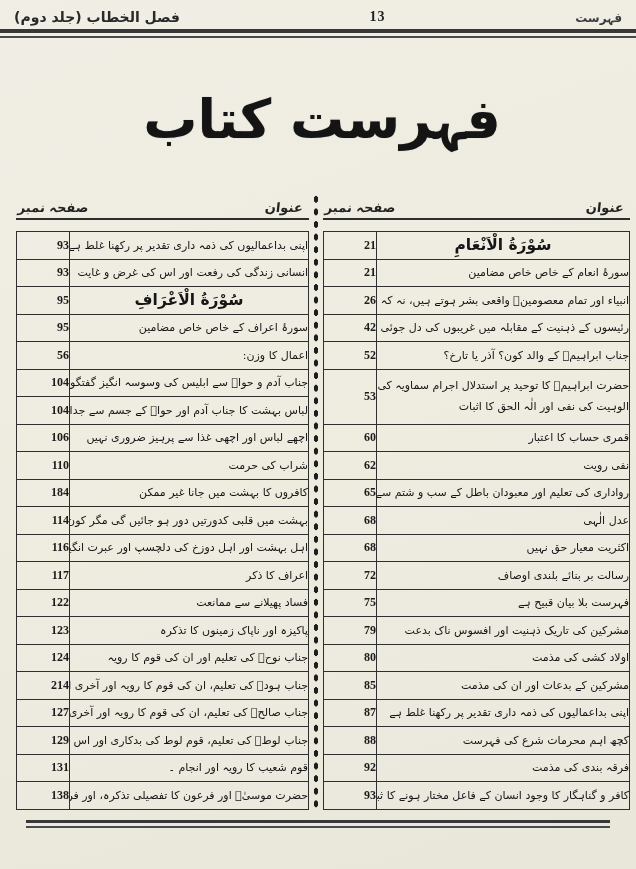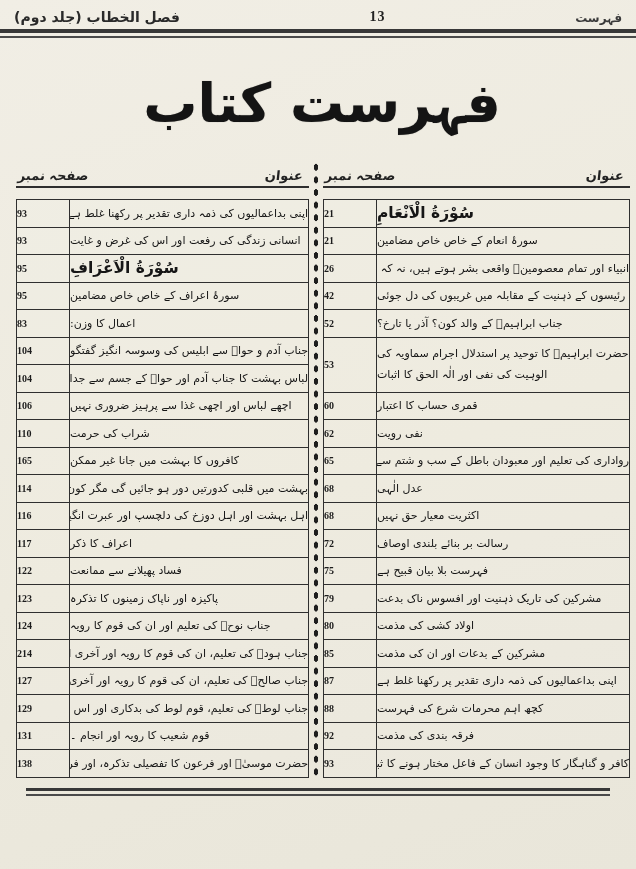--- a/index.html
+++ b/index.html
@@ -32,21 +32,21 @@
   }
   .double-rule.bottom{
     margin:10px 26px 0 26px;
     border-top:3px solid #383838;
   }
   
   .book-title{
     text-align:center;
     font-size:54px;
     font-weight:bold;
-    margin:0;
+    margin:16px;
     padding:34px 0 26px 8px;
     letter-spacing:-1px;
     color:#141414;
     text-shadow:0 0 1px rgba(0,0,0,.35);
   }
   
   .columns{
     display:flex;
     flex-direction:row;
     direction:ltr;
@@ -85,36 +85,36 @@
     background:rgba(255,255,255,0.06);
   }
   table.toc td{
     border:1.4px solid #2f2f2f;
     height:26.5px;
     padding:0;
     vertical-align:middle;
   }
   td.num{
     width:52px;
-    text-align:left;
+    text-align:right;
     font-family:"Liberation Serif",serif;
-    font-size:10px;font-weight:bold;
+    font-size:12px;font-weight:bold;
     color:#1c1c1c;
   }
   td.entry{
     direction:rtl;
-    text-align:left;
+    text-align:right;
     padding:0 7px 2px 4px;
     font-size:11px;
     color:#161616;
     white-space:nowrap;
     overflow:hidden;
   }
   tr.heading-row td.entry{
-    text-align:left;
+    text-align:center;
     font-size:15.5px;
     font-weight:bold;
     white-space:nowrap;
   }
   tr.tall-row td{height:54px;}
   tr.tall-row td.entry{white-space:normal;line-height:1.9;}
 </style>
 </head>
 <body>
 
@@ -149,41 +149,41 @@
             </tr>
             <tr class="heading-row">
               <td class="num">95</td>
               <td class="entry">سُوْرَةُ الْاَعْرَافِ</td>
             </tr>
             <tr>
               <td class="num">95</td>
               <td class="entry">سورۂ اعراف کے خاص خاص مضامین</td>
             </tr>
             <tr>
-              <td class="num">83</td>
+              <td class="num">56</td>
               <td class="entry">اعمال کا وزن:</td>
             </tr>
             <tr>
               <td class="num">104</td>
               <td class="entry">جناب آدم و حواؑ سے ابلیس کی وسوسہ انگیز گفتگو</td>
             </tr>
             <tr>
               <td class="num">104</td>
               <td class="entry">لباس بہشت کا جناب آدم اور حواؑ کے جسم سے جدا ہونا</td>
             </tr>
             <tr>
               <td class="num">106</td>
               <td class="entry">اچھے لباس اور اچھی غذا سے پرہیز ضروری نہیں</td>
             </tr>
             <tr>
               <td class="num">110</td>
               <td class="entry">شراب کی حرمت</td>
             </tr>
             <tr>
-              <td class="num">165</td>
+              <td class="num">184</td>
               <td class="entry">کافروں کا بہشت میں جانا غیر ممکن</td>
             </tr>
             <tr>
               <td class="num">114</td>
               <td class="entry">بہشت میں قلبی کدورتیں دور ہو جائیں گی مگر کون سی؟</td>
             </tr>
             <tr>
               <td class="num">116</td>
               <td class="entry">اہل بہشت اور اہل دوزخ کی دلچسپ اور عبرت انگیز گفتگو</td>
             </tr>

